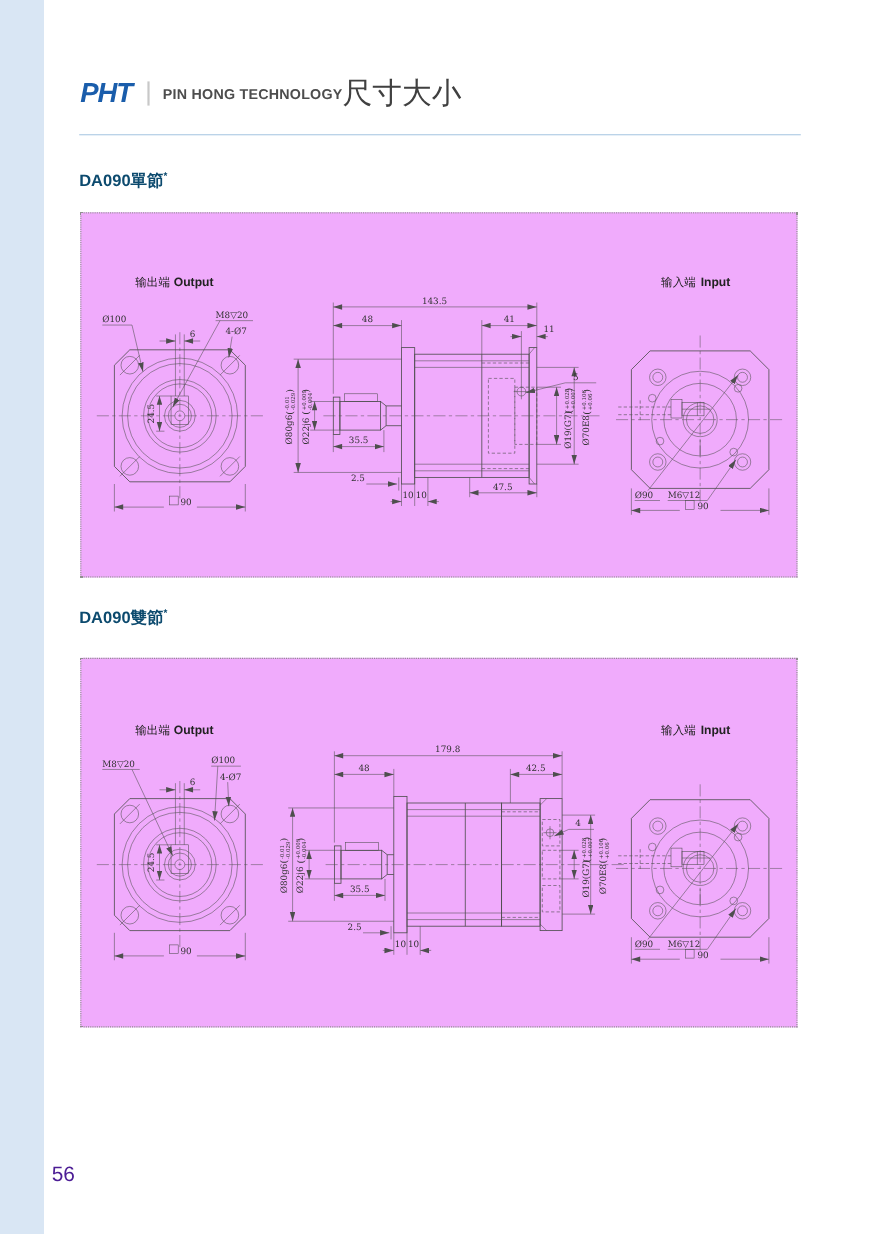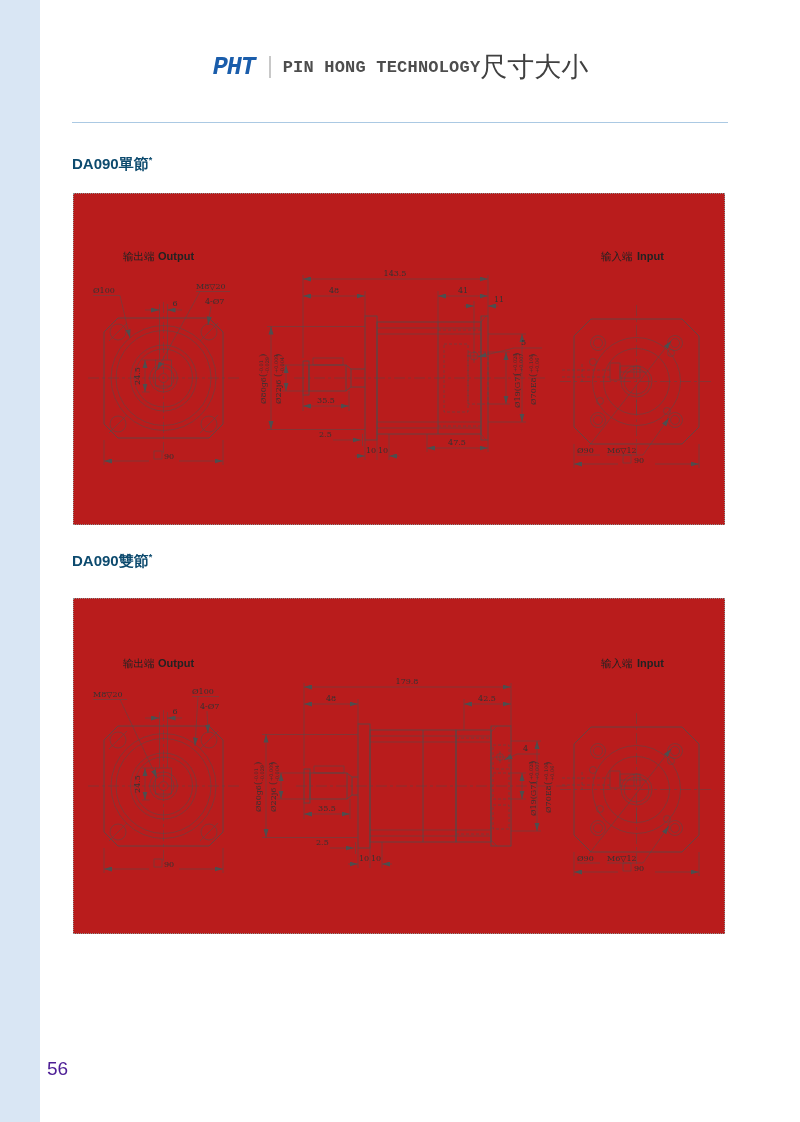--- a/index.html
+++ b/index.html
@@ -1,30 +1,30 @@
 <!DOCTYPE html>
 <html><head>
 <meta charset="utf-8">
 <style>
   html,body{margin:0;padding:0;}
   body{width:800px;height:1122px;background:#ffffff;position:relative;overflow:hidden;
        font-family:"Liberation Sans",sans-serif;}
   .sidebar{position:absolute;left:0;top:0;width:40px;height:1122px;background:#d9e6f4;}
-  .header{position:absolute;left:73px;top:47px;width:655px;height:40px;
-          display:flex;justify-content:center;align-items:center;font-family:Liberation Mono, monospace;}
+  .header{position:absolute;left:73px;top:65px;width:655px;height:40px;
+          display:flex;justify-content:flex-start;align-items:center;}
   .brand{display:flex;align-items:center;}
   .logo{font-weight:bold;font-style:italic;font-size:25px;letter-spacing:-1px;color:#1a5dab;}
   .vr{display:inline-block;width:2px;height:22px;background:#c8c8c8;margin:0 12px 0 14px;}
-  .company{font-weight:bold;font-size:17px;color:#4d4d4d;letter-spacing:.2px;}
+  .company{font-weight:bold;font-size:13px;color:#4d4d4d;letter-spacing:.2px;}
   .cn-title{font-size:27px;color:#404040;}
   .rule{position:absolute;left:72px;top:122px;width:656px;height:1px;background:#abc9e3;}
   .sec-title{position:absolute;left:72px;margin:0;font-size:15px;font-weight:600;color:#0c4a6e;}
   .sec-title sup{font-size:9px;}
   #title1{top:155px;} #title2{top:552px;}
-  .dbox{position:absolute;left:73px;width:650px;border:1px dotted #8f8f8f;background:#b91c1c;}
+  .dbox{position:absolute;left:73px;width:650px;border:1px dotted #8f8f8f;background:#f0abfc;}
   #box1{top:193px;height:330px;} #box2{top:598px;height:334px;}
   .page-num{position:absolute;left:47px;top:1058px;font-size:19px;color:#4c1d95;}
   
   svg .ln{fill:none;stroke:#4e4e4e;stroke-width:.75;}
   svg .lt{fill:none;stroke:#4e4e4e;stroke-width:.5;}
   svg .cl{fill:none;stroke:#4e4e4e;stroke-width:.45;stroke-dasharray:11 3 3 3;}
   svg .dsh{fill:none;stroke:#4e4e4e;stroke-width:.55;stroke-dasharray:3 2;}
   svg text{fill:#333;}
   svg .dt{font-family:"DejaVu Serif",serif;font-size:8px;}
   svg .tol{font-family:"DejaVu Serif",serif;font-size:5px;}

